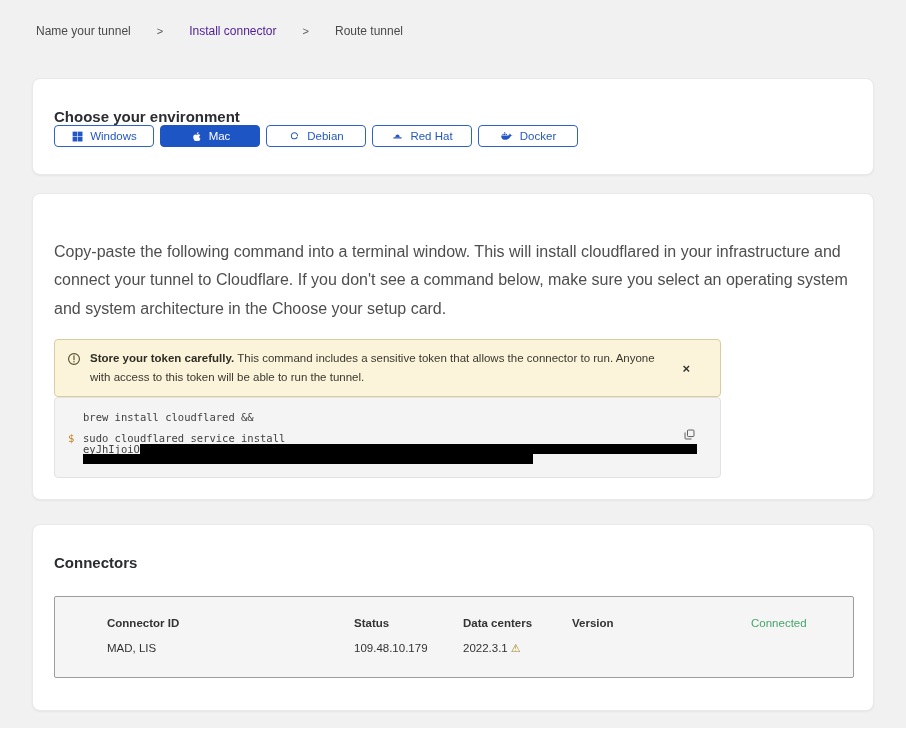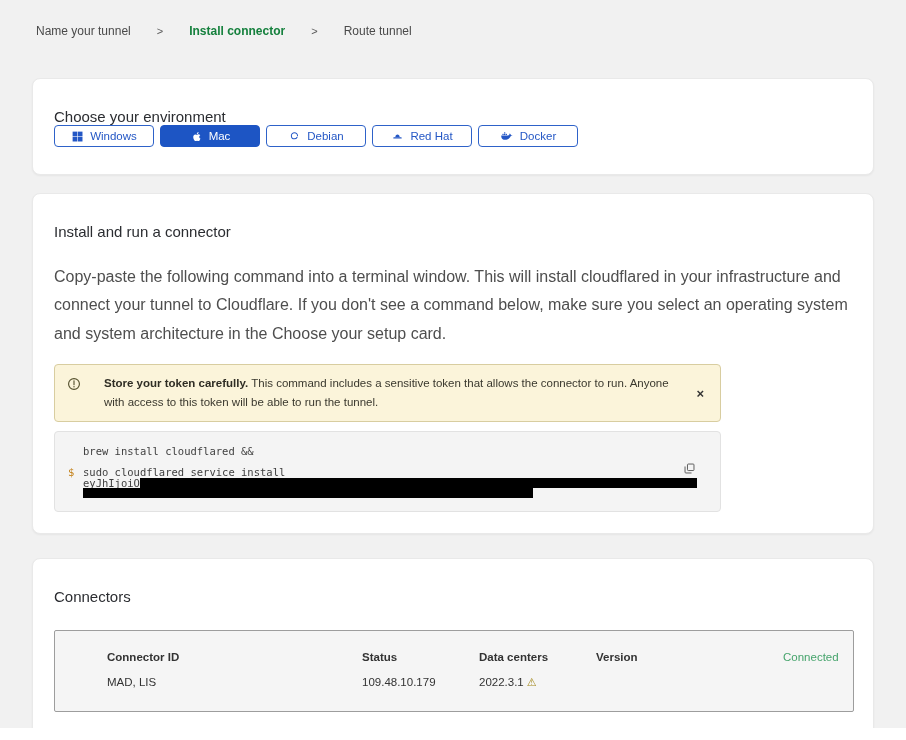--- a/index.html
+++ b/index.html
@@ -14,34 +14,34 @@
   .page { padding: 0 32px; }
 
   
   .breadcrumb {
     display: flex; align-items: center; gap: 26px;
     padding: 24px 4px 0 4px;
     margin-bottom: 40px;
     font-size: 12px; color: #4a4a4a;
   }
   .breadcrumb .crumb { cursor: pointer; }
-  .breadcrumb .crumb.active { font-weight: 700; color: #15803d; }
+  .breadcrumb .crumb.active { font-weight: 400; color: #4c1d95; }
   .breadcrumb .sep { color: #5a5a5a; font-size: 11px; }
 
   
   .card {
     background: #ffffff;
     border: 1px solid #e9e9e9;
     border-radius: 8px;
     box-shadow: 0 1px 2px rgba(0,0,0,0.05);
     padding: 21px;
     margin-bottom: 18px;
   }
   .card h2 {
-    font-size: 15px; font-weight: 400; color: #2b2d31;
+    font-size: 15px; font-weight: 700; color: #2b2d31;
     margin: 8px 0 0 0;
   }
 
   
   .os-label { font-size: 12px; color: #4a4a4a; margin: 27px 0 8px 0; }
   .os-row { display: flex; gap: 6px; padding-bottom: 6px; }
   .os-btn {
     width: 100px; height: 22px;
     display: flex; align-items: center; justify-content: center; gap: 6px;
     border: 1px solid #2e62c9; border-radius: 4px;
@@ -56,37 +56,36 @@
   .desc {
     font-size: 16px; line-height: 1.78; color: #4e4e4e;
     margin-top: 23px; max-width: 800px;
   }
   .warning-banner {
     width: 667px;
     margin-top: 16px;
     background: #fbf4da;
     border: 1px solid #d8cda0;
     border-radius: 4px;
-    padding: 9px 12px 9px 12px;
-    display: flex; align-items: flex-start; gap: 23px;
+    padding: 9px 26px 9px 12px;
+    display: flex; align-items: flex-start; gap: 9px;
     font-size: 11.5px; line-height: 1.65; color: #3a382e;
   }
   .warning-banner .w-icon { flex: 0 0 auto; margin-top: 3px; }
   .warning-banner .w-text { flex: 1 1 auto; }
   .warning-banner .w-text b { color: #2f2d24; }
   .warning-close {
     flex: 0 0 auto; align-self: center;
     background: none; border: none; cursor: pointer;
     font-size: 13px; font-weight: 700; color: #333; line-height: 1;
     padding: 2px 4px;
   }
   .code-block {
     position: relative;
     width: 667px;
-    margin-top: 9px;
     background: #f4f4f4;
     border: 1px solid #e2e2e2;
     border-radius: 4px;
     padding: 14px 57px 13px 13px;
     font-family: "DejaVu Sans Mono", monospace;
     font-size: 10.5px; color: #3f3f3f;
   }
   .code-row { display: flex; line-height: 11px; }
   .code-row .gutter { flex: 0 0 15px; color: #c5841f; }
   .code-row.first { margin-bottom: 10px; }
@@ -105,21 +104,21 @@
     margin-top: 25px;
     width: 800px;
     background: #f5f5f5;
     border: 1px solid #9d9d9d;
     border-radius: 2px;
     padding: 20px 20px 22px 52px;
   }
   .conn-grid {
     display: grid;
     grid-template-columns: 243px 105px 105px 175px auto;
-    column-gap: 12px;
+    column-gap: 4px;
     font-size: 11.5px;
   }
   .conn-grid .th { font-weight: 700; color: #333; padding-bottom: 13px; }
   .conn-grid .td { color: #333; }
   .td.status { color: #46a46c; }
   .version-warning { color: #a3891e; font-size: 11px; margin-left: 3px; }
   .bottom-strip {
     position: absolute; left: 0; right: 0; bottom: 0;
     height: 12px; background: #ffffff;
   }
@@ -191,21 +190,20 @@
               <rect x="6.9" y="5.7" width="2.2" height="2"></rect>
             </svg>
         </span>
         <span>Docker</span>
       </button>
 
     </div>
   </section>
 
   <section class="card" style="margin-bottom:24px;">
-    <h2>Install and run a connector</h2>
     <p class="desc">Copy-paste the following command into a terminal window. This will install cloudflared in your infrastructure and connect your tunnel to Cloudflare. If you don't see a command below, make sure you select an operating system and system architecture in the Choose your setup card.</p>
 
     <div class="warning-banner">
       <span class="w-icon">
         <svg width="14" height="14" viewBox="0 0 16 16" fill="none" stroke="#55512e" stroke-width="1.3">
             <circle cx="8" cy="8" r="6.2"></circle>
             <line x1="8" y1="4.4" x2="8" y2="8.8" stroke-linecap="round"></line>
             <circle cx="8" cy="11.2" r="0.8" fill="#55512e" stroke="none"></circle>
           </svg>
       </span>

